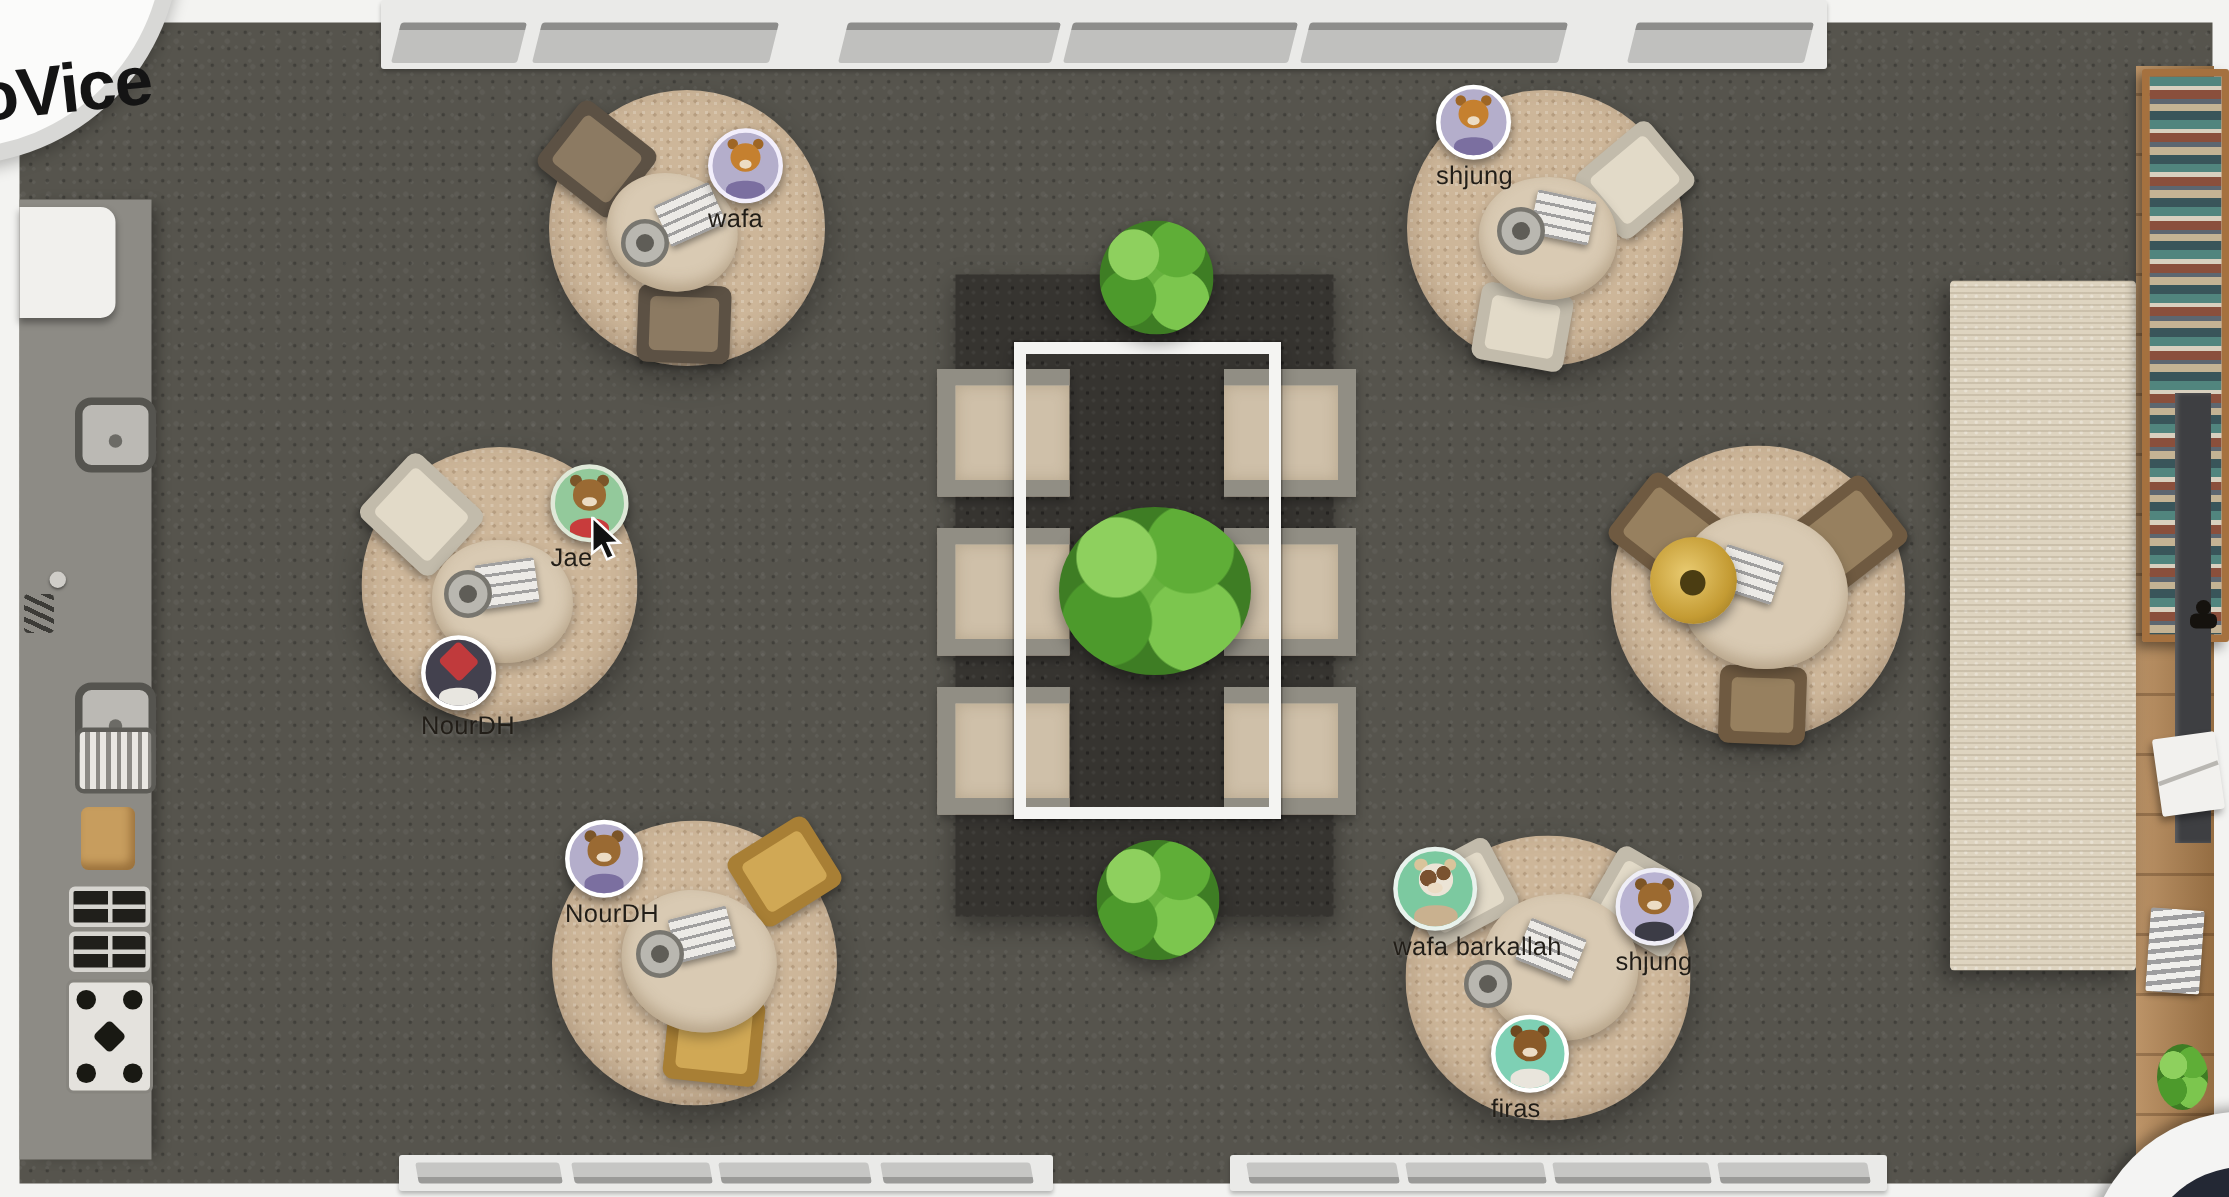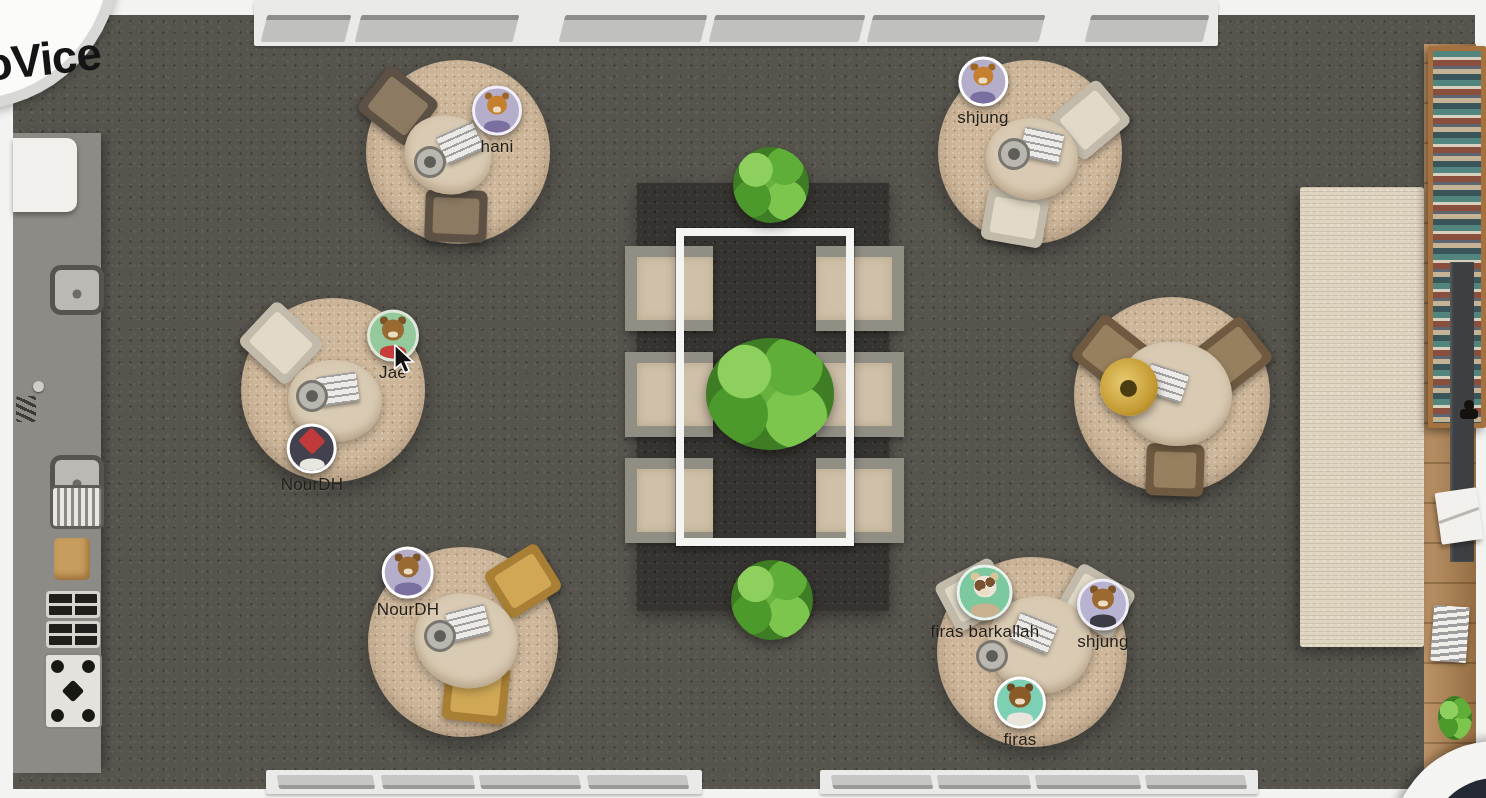--- a/index.html
+++ b/index.html
@@ -110,21 +110,21 @@
   .mag { width:40px; height:30px; background:#eceae6; border-radius:2px; box-shadow:0 2px 4px rgba(0,0,0,.4);
     background-image:repeating-linear-gradient(0deg, rgba(110,110,112,.6) 0 2px, transparent 2px 7px); }
   .ring { width:32px; height:32px; border-radius:50%; background:#b9b7b0; border:3px solid #78766f; }
   .ring::after { content:""; position:absolute; left:50%; top:50%; width:12px; height:12px; border-radius:50%;
     background:#5f5d57; transform:translate(-50%,-50%); }
   .lamp { width:58px; height:58px; border-radius:50%;
     background:radial-gradient(circle at 42% 42%, #e9cb71, #c49b33 62%, #8d6d1e); box-shadow:0 4px 8px rgba(0,0,0,.4); }
   .lamp::after { content:""; position:absolute; left:34%; top:38%; width:17px; height:17px; border-radius:50%; background:#4b3d12; }
 
   
-  .avatar-group { position:absolute; transform:translate(-50%,-50%); display:flex; flex-direction:column; align-items:center; z-index:40; }
+  .avatar-group { position:absolute; transform:translate(-50%,-50%); display:flex; flex-direction:column; align-items:flex-start; z-index:40; }
   .avatar-circle { position:relative; border-radius:50%; border:3px solid #fff; overflow:hidden;
     box-shadow:0 3px 7px rgba(0,0,0,.45); }
   .avatar-circle i { position:absolute; display:block; }
   .avatar-circle .ear { width:17%; height:17%; border-radius:50%; background:var(--head); filter:brightness(.8); top:9%; }
   .avatar-circle .e1 { left:22%; } .avatar-circle .e2 { right:22%; }
   .avatar-circle .head { width:46%; height:44%; border-radius:50%; background:var(--head); left:27%; top:16%; }
   .avatar-circle .muzzle { width:20%; height:13%; border-radius:50%; background:#ecdcc4; left:40%; top:42%; }
   .avatar-circle .body { width:58%; height:30%; border-radius:45% 45% 10% 10%; background:var(--shirt); left:21%; bottom:-2%; }
   .char-grad .head { border-radius:14%; transform:rotate(45deg); top:12%; }
   .char-cow .head { background:radial-gradient(circle at 28% 45%, #7a5230 0 26%, transparent 28%),
@@ -288,21 +288,21 @@
 
   <div id="avatar-layer">
       <div class="avatar-group" style="left: 497px; top: 121px;">
         <div class="avatar-circle char-fox" style="height: 50px; width: 50px; background: rgb(180, 174, 203); border-color: rgb(242, 238, 251); --head: #c5802f; --shirt: #7b6fa0;">
           <i class="ear e1"></i>
           <i class="ear e2"></i>
           <i class="head"></i>
           <i class="muzzle"></i>
           <i class="body"></i>
         </div>
-        <div class="avatar-name">hani</div>
+        <div class="avatar-name">wafa</div>
       </div>
       <div class="avatar-group" style="left: 983px; top: 92px;">
         <div class="avatar-circle char-fox" style="height: 50px; width: 50px; background: rgb(180, 174, 203); border-color: rgb(255, 255, 255); --head: #c5802f; --shirt: #7b6fa0;">
           <i class="ear e1"></i>
           <i class="ear e2"></i>
           <i class="head"></i>
           <i class="muzzle"></i>
           <i class="body"></i>
         </div>
         <div class="avatar-name">shjung</div>
@@ -338,21 +338,21 @@
         <div class="avatar-name">NourDH</div>
       </div>
       <div class="avatar-group" style="left: 985px; top: 603px;">
         <div class="avatar-circle char-cow" style="height: 56px; width: 56px; background: rgb(124, 201, 160); border-color: rgb(232, 242, 236); --head: #ece4d6; --shirt: #c9b18f;">
           <i class="ear e1"></i>
           <i class="ear e2"></i>
           <i class="head"></i>
           <i class="muzzle"></i>
           <i class="body"></i>
         </div>
-        <div class="avatar-name">firas barkallah</div>
+        <div class="avatar-name">wafa barkallah</div>
       </div>
       <div class="avatar-group" style="left: 1103px; top: 615px;">
         <div class="avatar-circle char-cat" style="height: 52px; width: 52px; background: rgb(185, 179, 210); border-color: rgb(239, 238, 246); --head: #9c6a30; --shirt: #3c3c46;">
           <i class="ear e1"></i>
           <i class="ear e2"></i>
           <i class="head"></i>
           <i class="muzzle"></i>
           <i class="body"></i>
         </div>
         <div class="avatar-name">shjung</div>

